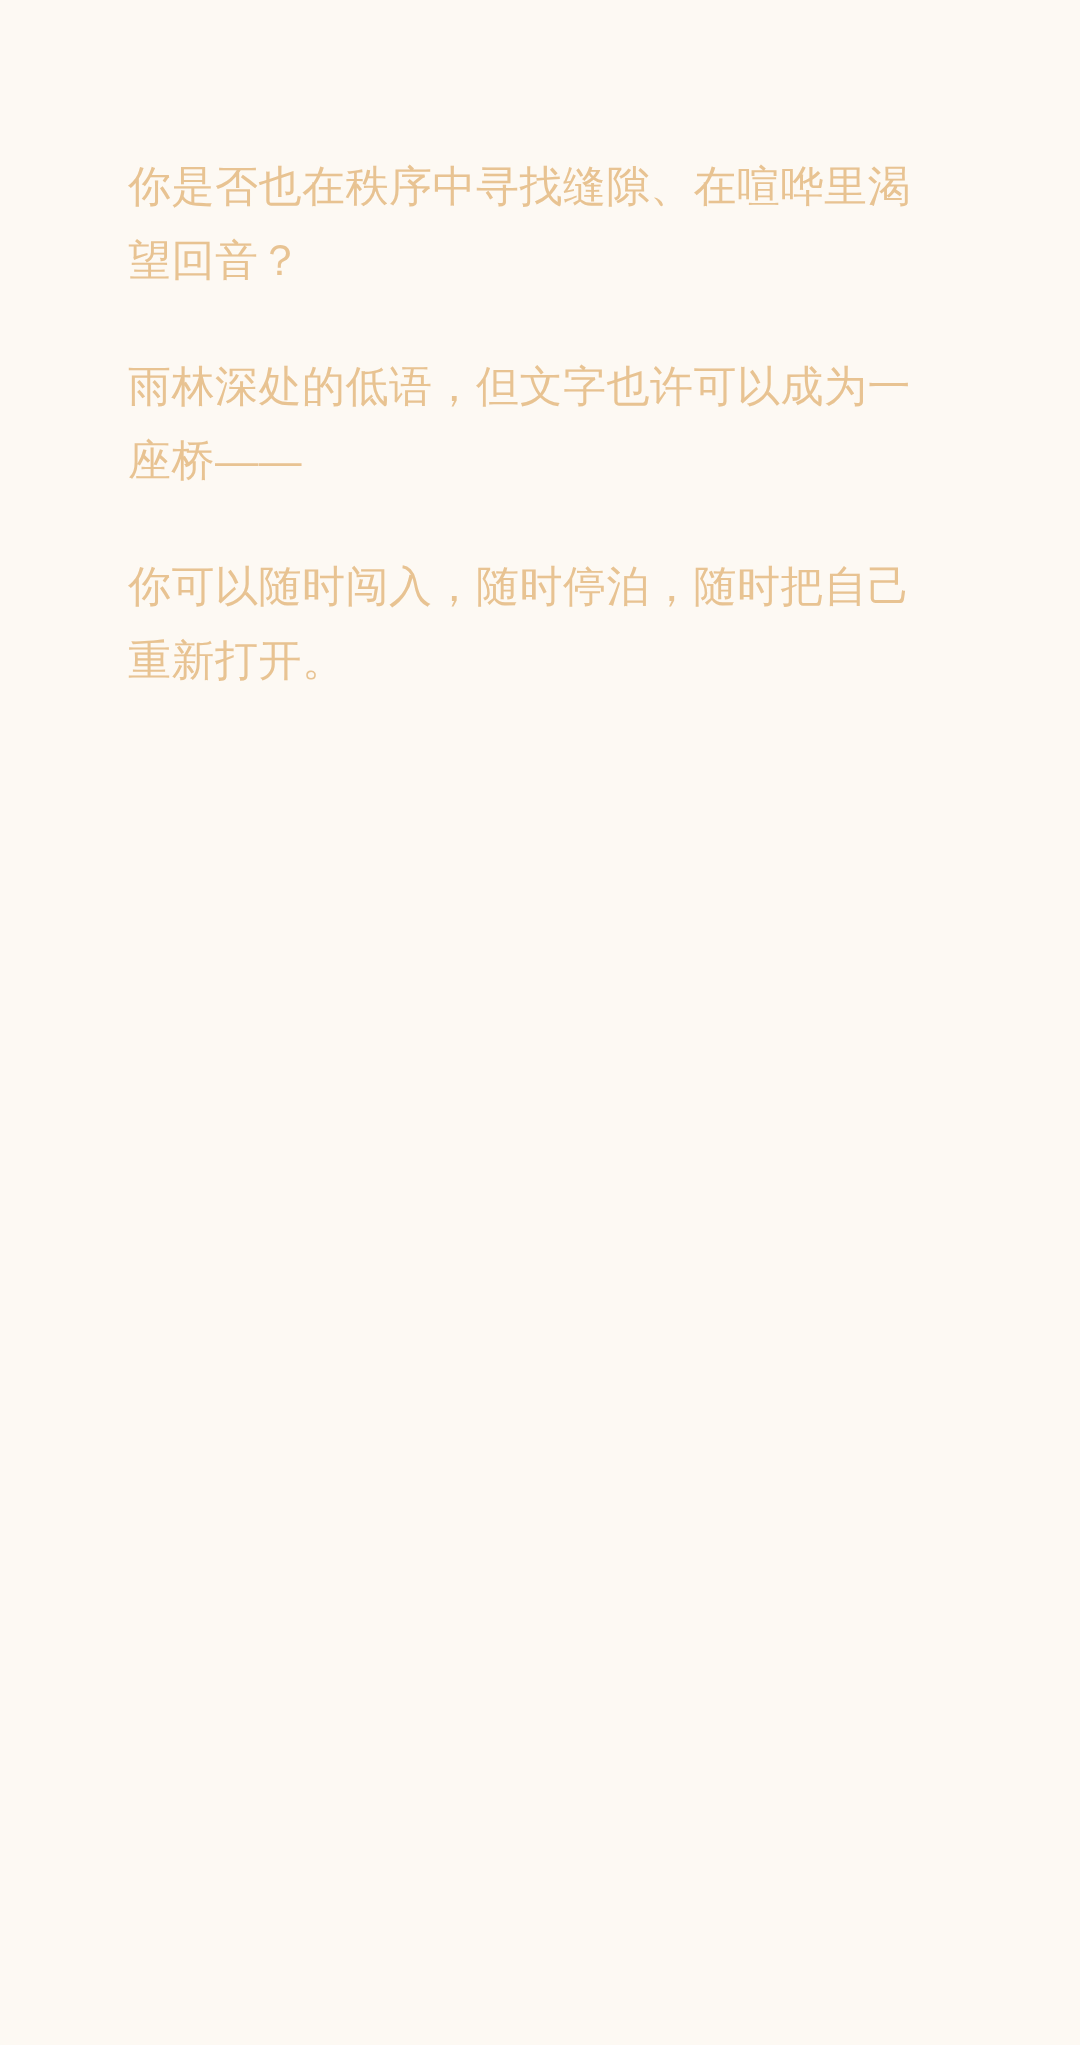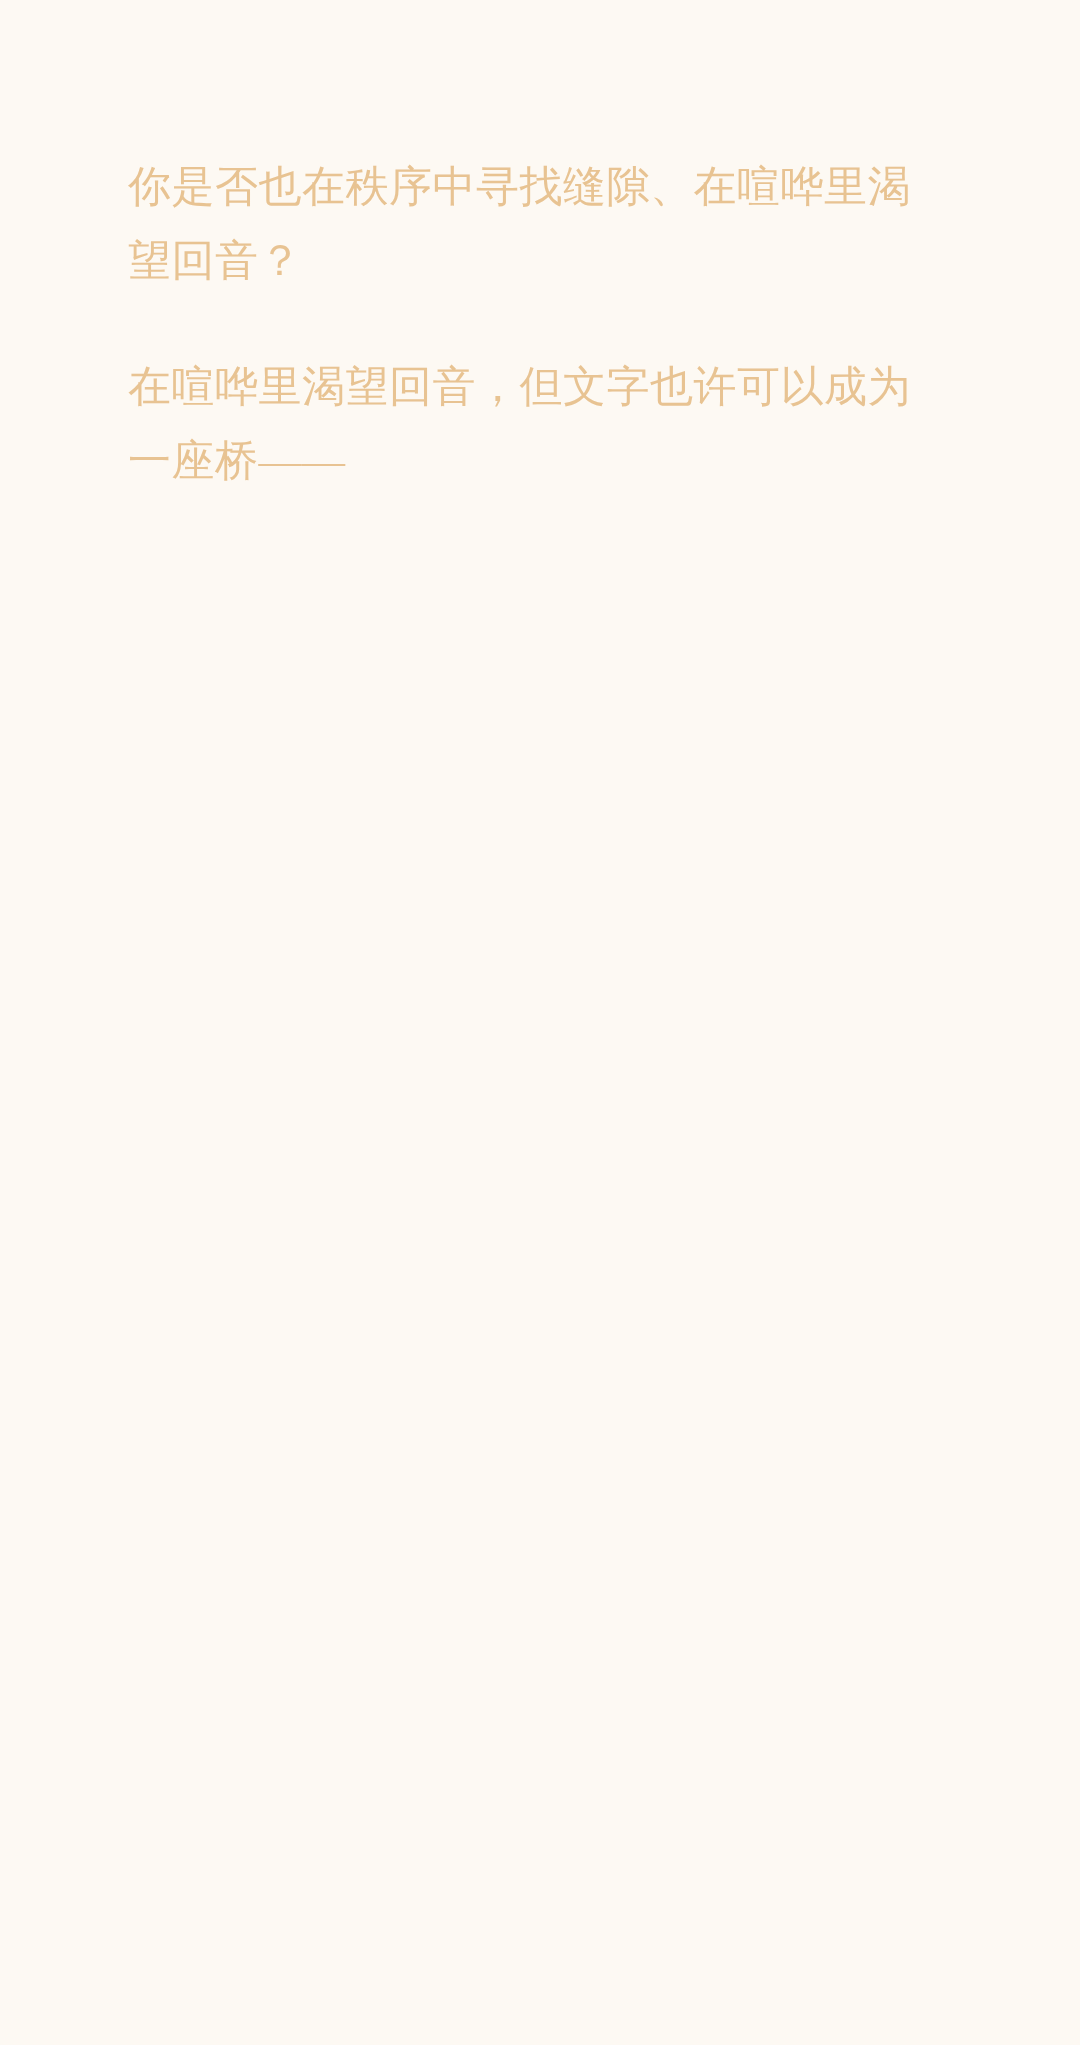--- a/index.html
+++ b/index.html
@@ -15,21 +15,20 @@
   }
   .page {
     box-sizing: border-box;
     width: 1080px;
     height: 2045px;
     background: #fdf9f3;
     padding: 150px 130px 0 128px;
   }
   .content {
     display: block;
-    font-family: Liberation Serif, serif;
   }
   .para {
     color: #e8c392;
     font-size: 43px;
     line-height: 1.72;
     letter-spacing: 0.5px;
     font-weight: 500;
     margin: 0 0 52px 0;
     text-align: left;
     word-break: break-all;
@@ -45,23 +44,24 @@
 <body style="background: rgb(253, 249, 243);">
 
 <div class="page">
   <div class="content">
 
     <p class="para" style="color: rgb(232, 195, 146);">
       <span class="line">你是否也在秩序中寻找缝隙、在喧哗里渴望回音？</span>
     </p>
 
     <p class="para" style="color: rgb(232, 195, 146);">
-      <span class="line">在喧哗里渴望回音，但文字也许可以成为一座桥——</span>
+      <span class="line">雨林深处的低语，但文字也许可以成为一座桥——</span>
     </p>
 
     <p class="para" style="color: rgb(232, 195, 146);">
+      <span class="line">你可以随时闯入，随时停泊，随时把自己重新打开。</span>
     </p>
 
     <p class="para" style="color: rgb(232, 195, 146);">
     </p>
 
   </div>
 </div>
 
 </body></html>

